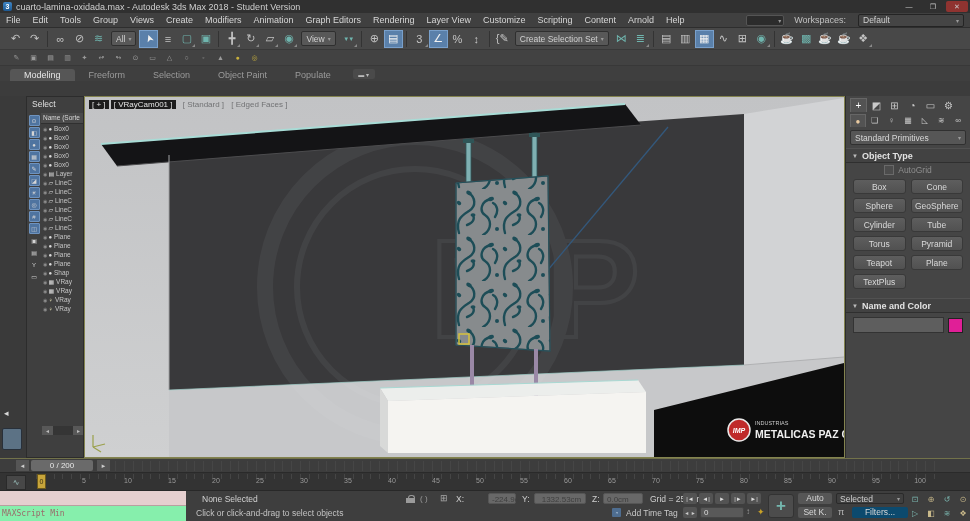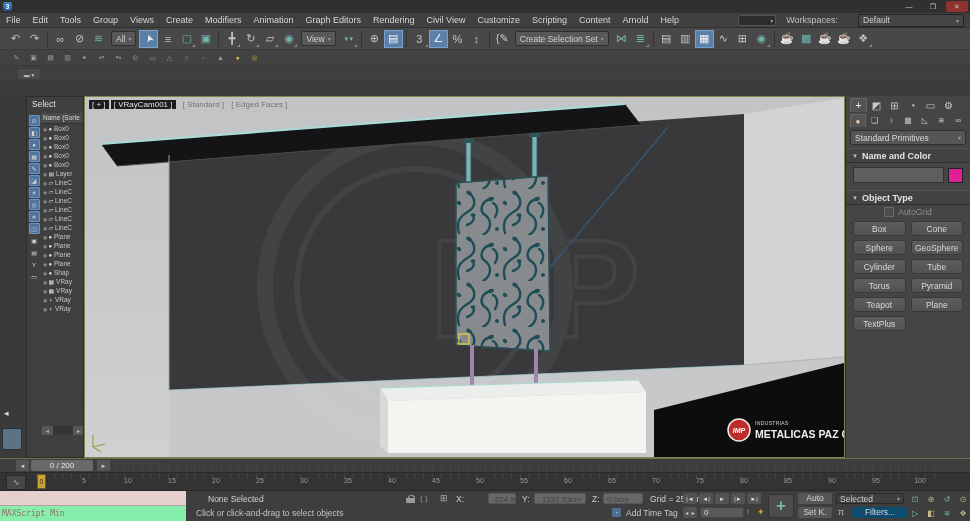--- a/index.html
+++ b/index.html
@@ -16,21 +16,21 @@
   .winbtn{width:22px;height:11px;display:flex;align-items:center;justify-content:center;
           font-size:7px;color:#c8c8c8;margin-right:2px;}
   .winbtn.close{background:#8f3330;border-radius:2px;}
   
   #menubar{position:absolute;left:0;top:13px;width:970px;height:15px;background:#404040;
            border-bottom:1px solid #2e2e2e;display:flex;align-items:center;font-size:9px;box-sizing:border-box;}
   .mi{padding:0 6px;color:#d6d6d6;white-space:nowrap;}
   #menubar .spring{flex:1;}
   .quickdd{width:34px;height:9px;background:#2c2c2c;border:1px solid #555;border-radius:2px;
            font-size:6px;color:#8fb6b2;display:flex;align-items:center;justify-content:flex-end;padding-right:2px;margin-right:10px;}
-  .wslabel{color:#c0c0c0;margin-right:20px;}
+  .wslabel{color:#c0c0c0;margin-right:12px;}
   .wsdd{width:96px;height:11px;background:#454545;border:1px solid #242424;border-radius:2px;
         display:flex;align-items:center;font-size:8.5px;color:#d0d0d0;padding:0 4px;justify-content:space-between;margin-right:6px;}
   .car{font-size:6px;color:#9a9a9a;margin-left:3px;}
   
   #toolbar{position:absolute;left:0;top:28px;width:970px;height:22px;background:#484848;
            border-bottom:1px solid #393939;display:flex;align-items:center;padding-left:6px;box-sizing:border-box;}
   .tbtn{width:19px;height:18px;display:inline-flex;align-items:center;justify-content:center;
         font-size:11px;color:#c3c3c3;position:relative;flex:0 0 auto;}
   .tbtn.on{background:#5a80aa;border:1px solid #79a0cb;box-sizing:border-box;color:#f0f0f0;}
   .tbtn.teal{color:#6fb5ae;}
@@ -137,21 +137,21 @@
   .fmarker{position:absolute;left:37px;top:1px;width:9px;height:15px;background:#c8a53b;
            border:1px solid #6d5a1c;box-sizing:border-box;font-size:7px;color:#3a3014;
            display:flex;align-items:center;justify-content:center;z-index:3;}
   
   #statusbar{position:absolute;left:0;top:490px;width:970px;height:31px;background:#3e3e3e;
              border-top:1px solid #282828;box-sizing:border-box;font-size:8.5px;}
   .msbox{position:absolute;left:0;top:0;width:186px;height:30px;}
   .msPink{height:14px;background:#e5cfcf;border-bottom:1px solid #b8a0a0;}
   .msWhite{height:32px;background:#86efac;color:#9a6a6a;font-family:"DejaVu Sans Mono",monospace;
            font-size:8px;line-height:16px;padding-left:2px;overflow:hidden;white-space:nowrap;}
-  .prompt1{position:absolute;left:208px;top:3px;color:#d2d2d2;}
+  .prompt1{position:absolute;left:202px;top:3px;color:#d2d2d2;}
   .prompt2{position:absolute;left:196px;top:17px;color:#c3c3c3;}
   .lockIco{position:absolute;left:406px;top:4px;width:9px;height:8px;}
   .lockIco .sh{position:absolute;left:2px;top:0;width:5px;height:4px;border:1px solid #9a9a9a;
                border-bottom:none;border-radius:3px 3px 0 0;}
   .lockIco .bd{position:absolute;left:0;top:3px;width:9px;height:5px;background:#9a9a9a;}
   .parenIco{position:absolute;left:420px;top:3px;color:#9a9a9a;font-size:8px;}
   .typeinIco{position:absolute;left:440px;top:2px;color:#a8a8a8;font-size:9px;}
   .coordLab{position:absolute;top:3px;color:#d0d0d0;}
   .coordFld{position:absolute;top:2px;height:11px;background:#686868;border:1px solid #565656;
             border-radius:2px;color:#3f3f3f;font-size:8px;line-height:11px;padding-left:3px;box-sizing:border-box;}
@@ -186,39 +186,40 @@
   .nvb{height:12px;display:flex;align-items:center;justify-content:center;font-size:8px;color:#c9b98a;}
   .nvb:nth-child(odd){color:#79b3ac;}
 </style>
 </head>
 <body>
 
 <div id="app">
 
   <div id="titlebar">
     <span class="applogo">3</span>
+    <span class="title">cuarto-lamina-oxidada.max - Autodesk 3ds Max 2018 - Student Version</span>
     <span class="spring"></span>
     <span class="winbtn">—</span>
     <span class="winbtn">❐</span>
     <span class="winbtn close">✕</span>
   </div>
 
   <div id="menubar">
     <span style="display:flex;">
         <span class="mi">File</span>
         <span class="mi">Edit</span>
         <span class="mi">Tools</span>
         <span class="mi">Group</span>
         <span class="mi">Views</span>
         <span class="mi">Create</span>
         <span class="mi">Modifiers</span>
         <span class="mi">Animation</span>
         <span class="mi">Graph Editors</span>
         <span class="mi">Rendering</span>
-        <span class="mi">Civil View</span>
+        <span class="mi">Layer View</span>
         <span class="mi">Customize</span>
         <span class="mi">Scripting</span>
         <span class="mi">Content</span>
         <span class="mi">Arnold</span>
         <span class="mi">Help</span>
       </span>
     <span class="spring"></span>
     <span class="quickdd">
         <span class="car">▾</span>
       </span>
@@ -289,20 +290,27 @@
       <span class="t2 ">▭</span>
       <span class="t2 ">△</span>
       <span class="t2 ">○</span>
       <span class="t2 ">◦</span>
       <span class="t2 ">▲</span>
       <span class="t2 gold">●</span>
       <span class="t2 gold">◎</span>
     </div>
 
   <div id="ribbontabs">
+    <span style="display:flex;align-items:flex-end;">
+        <span class="rtab on">Modeling</span>
+        <span class="rtab">Freeform</span>
+        <span class="rtab">Selection</span>
+        <span class="rtab">Object Paint</span>
+        <span class="rtab">Populate</span>
+      </span>
     <span class="rovf">▬ ▾</span>
   </div>
 
   <div id="main">
 
     <div id="gutter">
       <span class="gutArrow">◂</span>
       <span class="layoutTab"></span>
     </div>
 
@@ -537,49 +545,49 @@
           <span class="cpt">≋</span>
           <span class="cpt">∞</span>
         </div>
       <div class="cpdd">
         <span>Standard Primitives</span>
           <span class="car">▾</span>
       </div>
       <div class="roll">
         <div class="rollHead">
           <span class="arr">▼</span>
-          <span>Name and Color</span>
-        </div>
-        <div class="ncrow">
-          <span class="ncfield"></span>
-          <span class="swatch" id="swatch" style="background: rgb(224, 31, 151);"></span>
-        </div>
-      </div>
-      <div class="roll">
-        <div class="rollHead">
-          <span class="arr">▼</span>
           <span>Object Type</span>
         </div>
         <div class="agrow">
           <span class="cbx"></span>
           <span class="aglab">AutoGrid</span>
         </div>
         <div class="obgrid">
             <span class="ob">Box</span>
             <span class="ob">Cone</span>
             <span class="ob">Sphere</span>
             <span class="ob">GeoSphere</span>
             <span class="ob">Cylinder</span>
             <span class="ob">Tube</span>
             <span class="ob">Torus</span>
             <span class="ob">Pyramid</span>
             <span class="ob">Teapot</span>
             <span class="ob">Plane</span>
             <span class="ob">TextPlus</span>
           </div>
+      </div>
+      <div class="roll">
+        <div class="rollHead">
+          <span class="arr">▼</span>
+          <span>Name and Color</span>
+        </div>
+        <div class="ncrow">
+          <span class="ncfield"></span>
+          <span class="swatch" id="swatch" style="background: rgb(224, 31, 151);"></span>
+        </div>
       </div>
     </div>
   </div>
 
   <div id="timeslider">
     <div class="track"></div>
     <span class="tsbtn">◄</span>
     <span class="tsthumb">0 / 200</span>
     <span class="tsbtn">►</span>
   </div>

